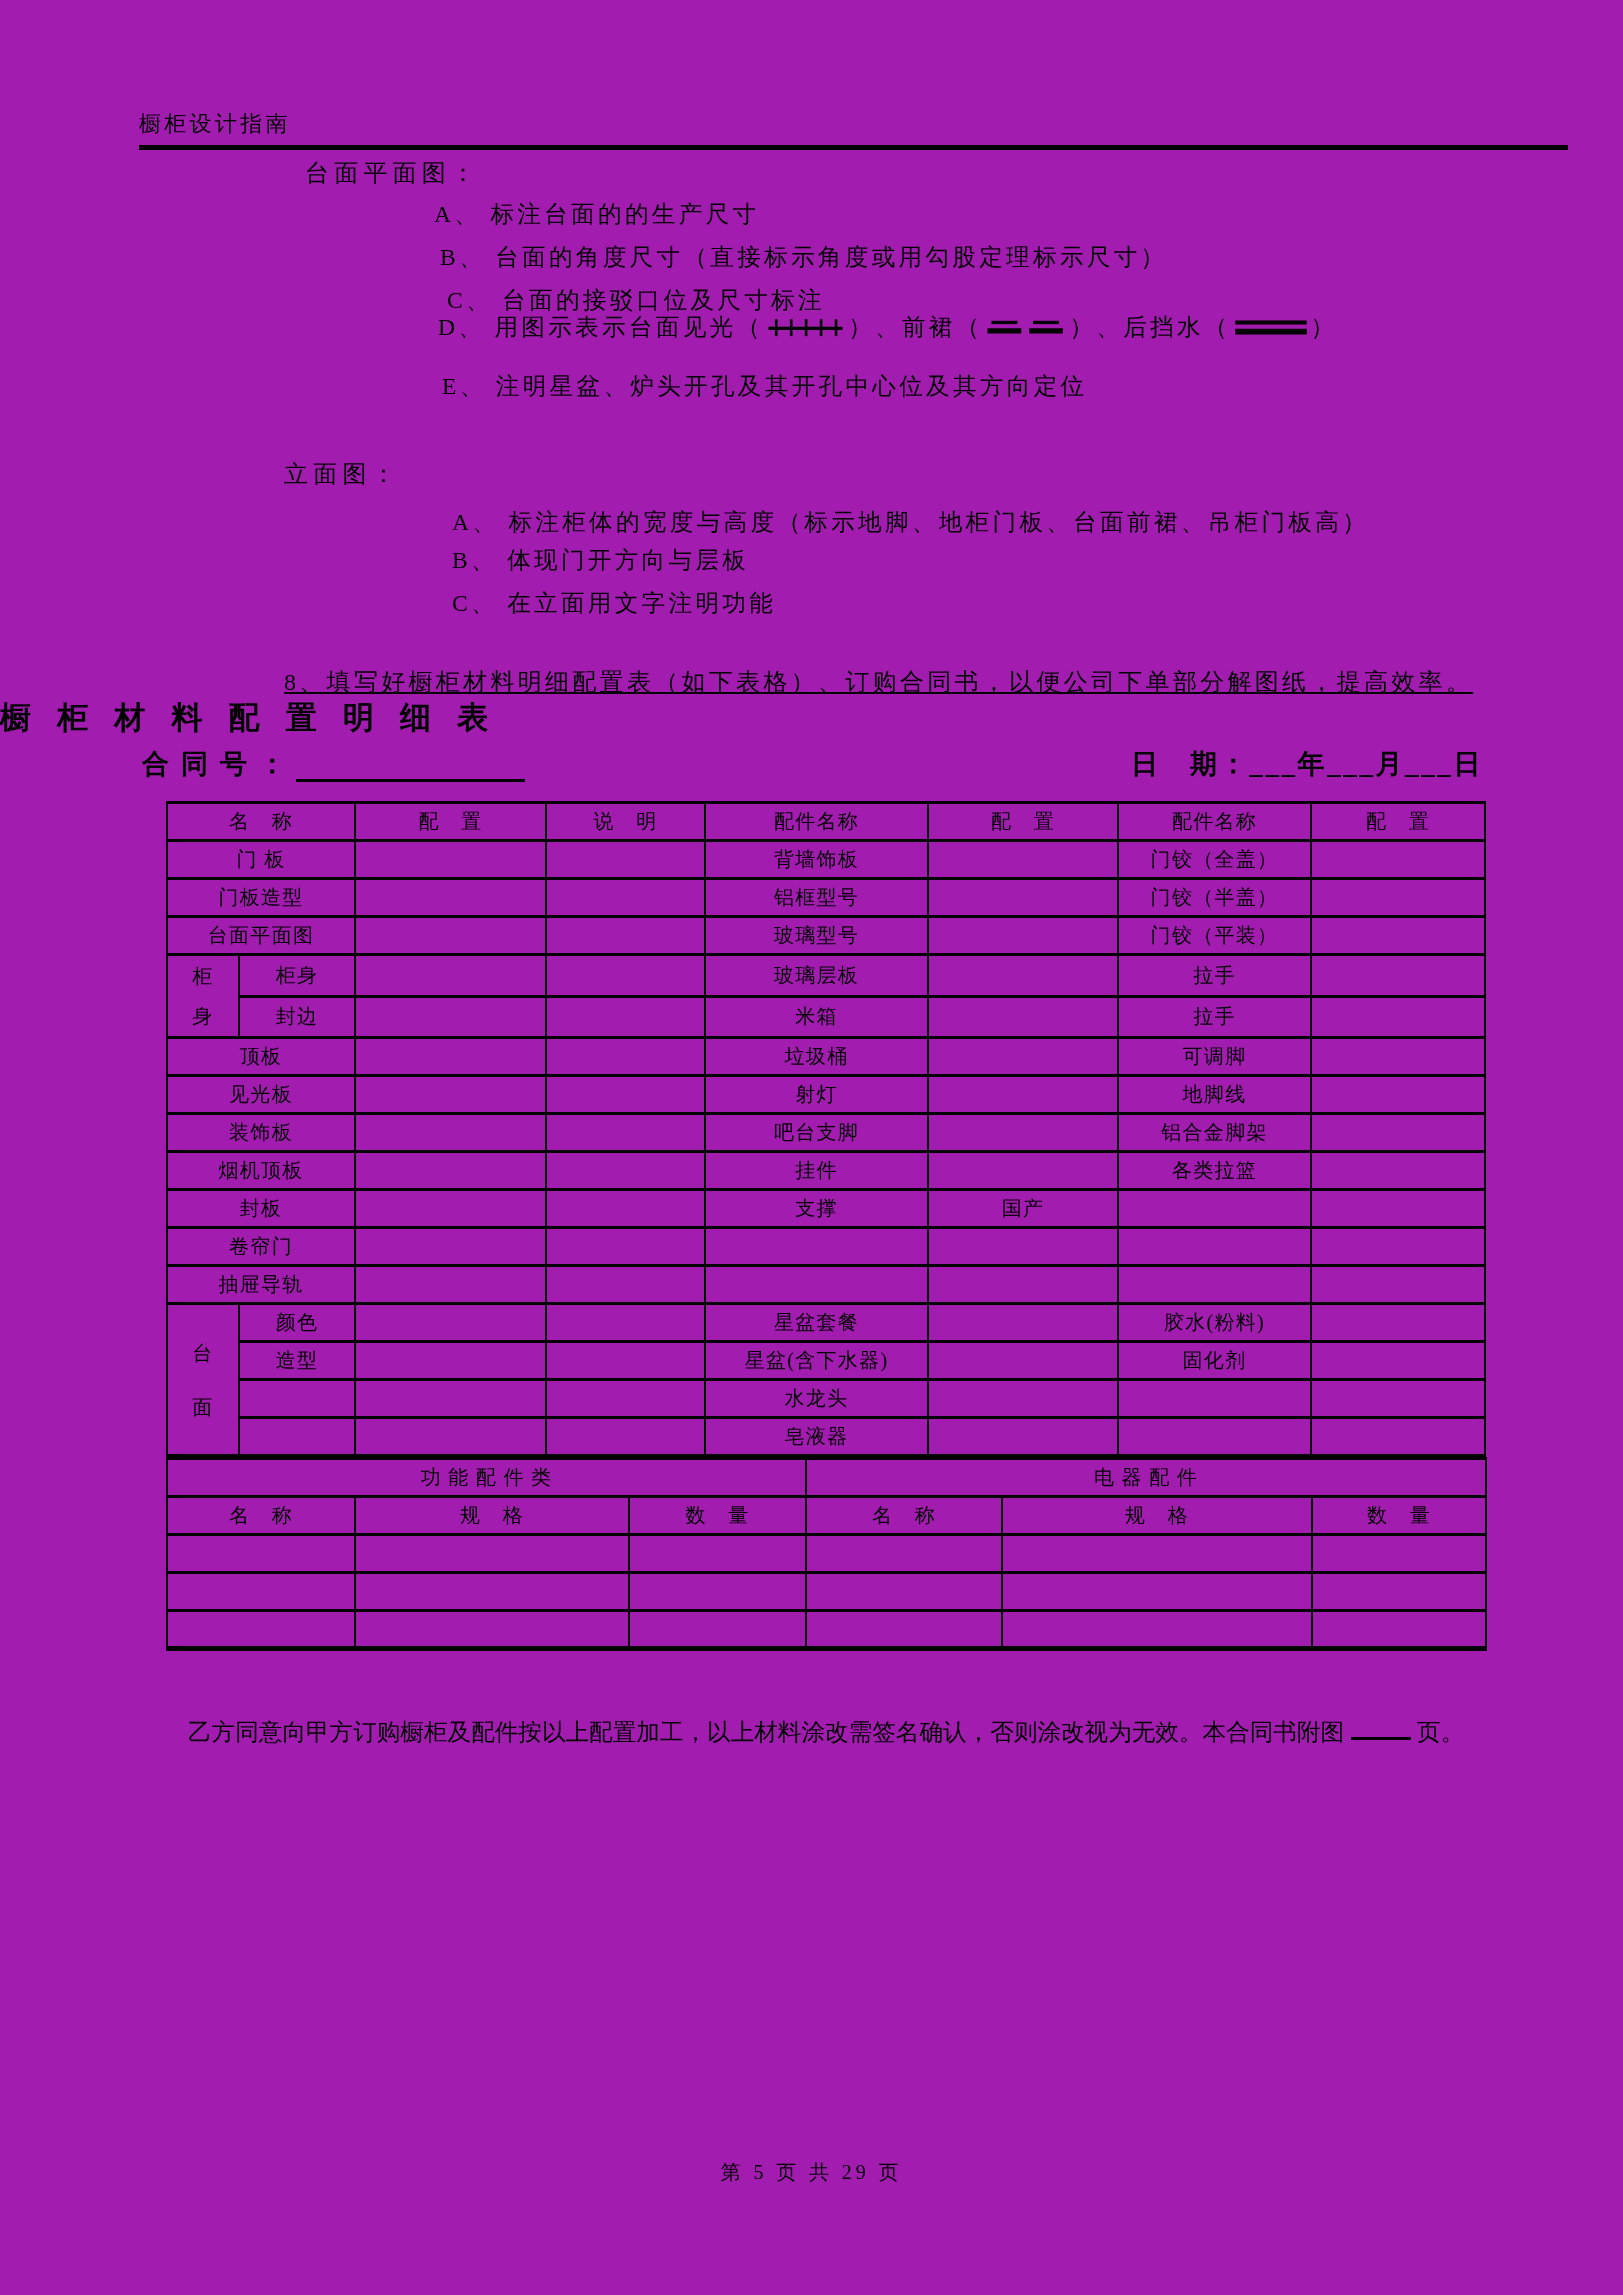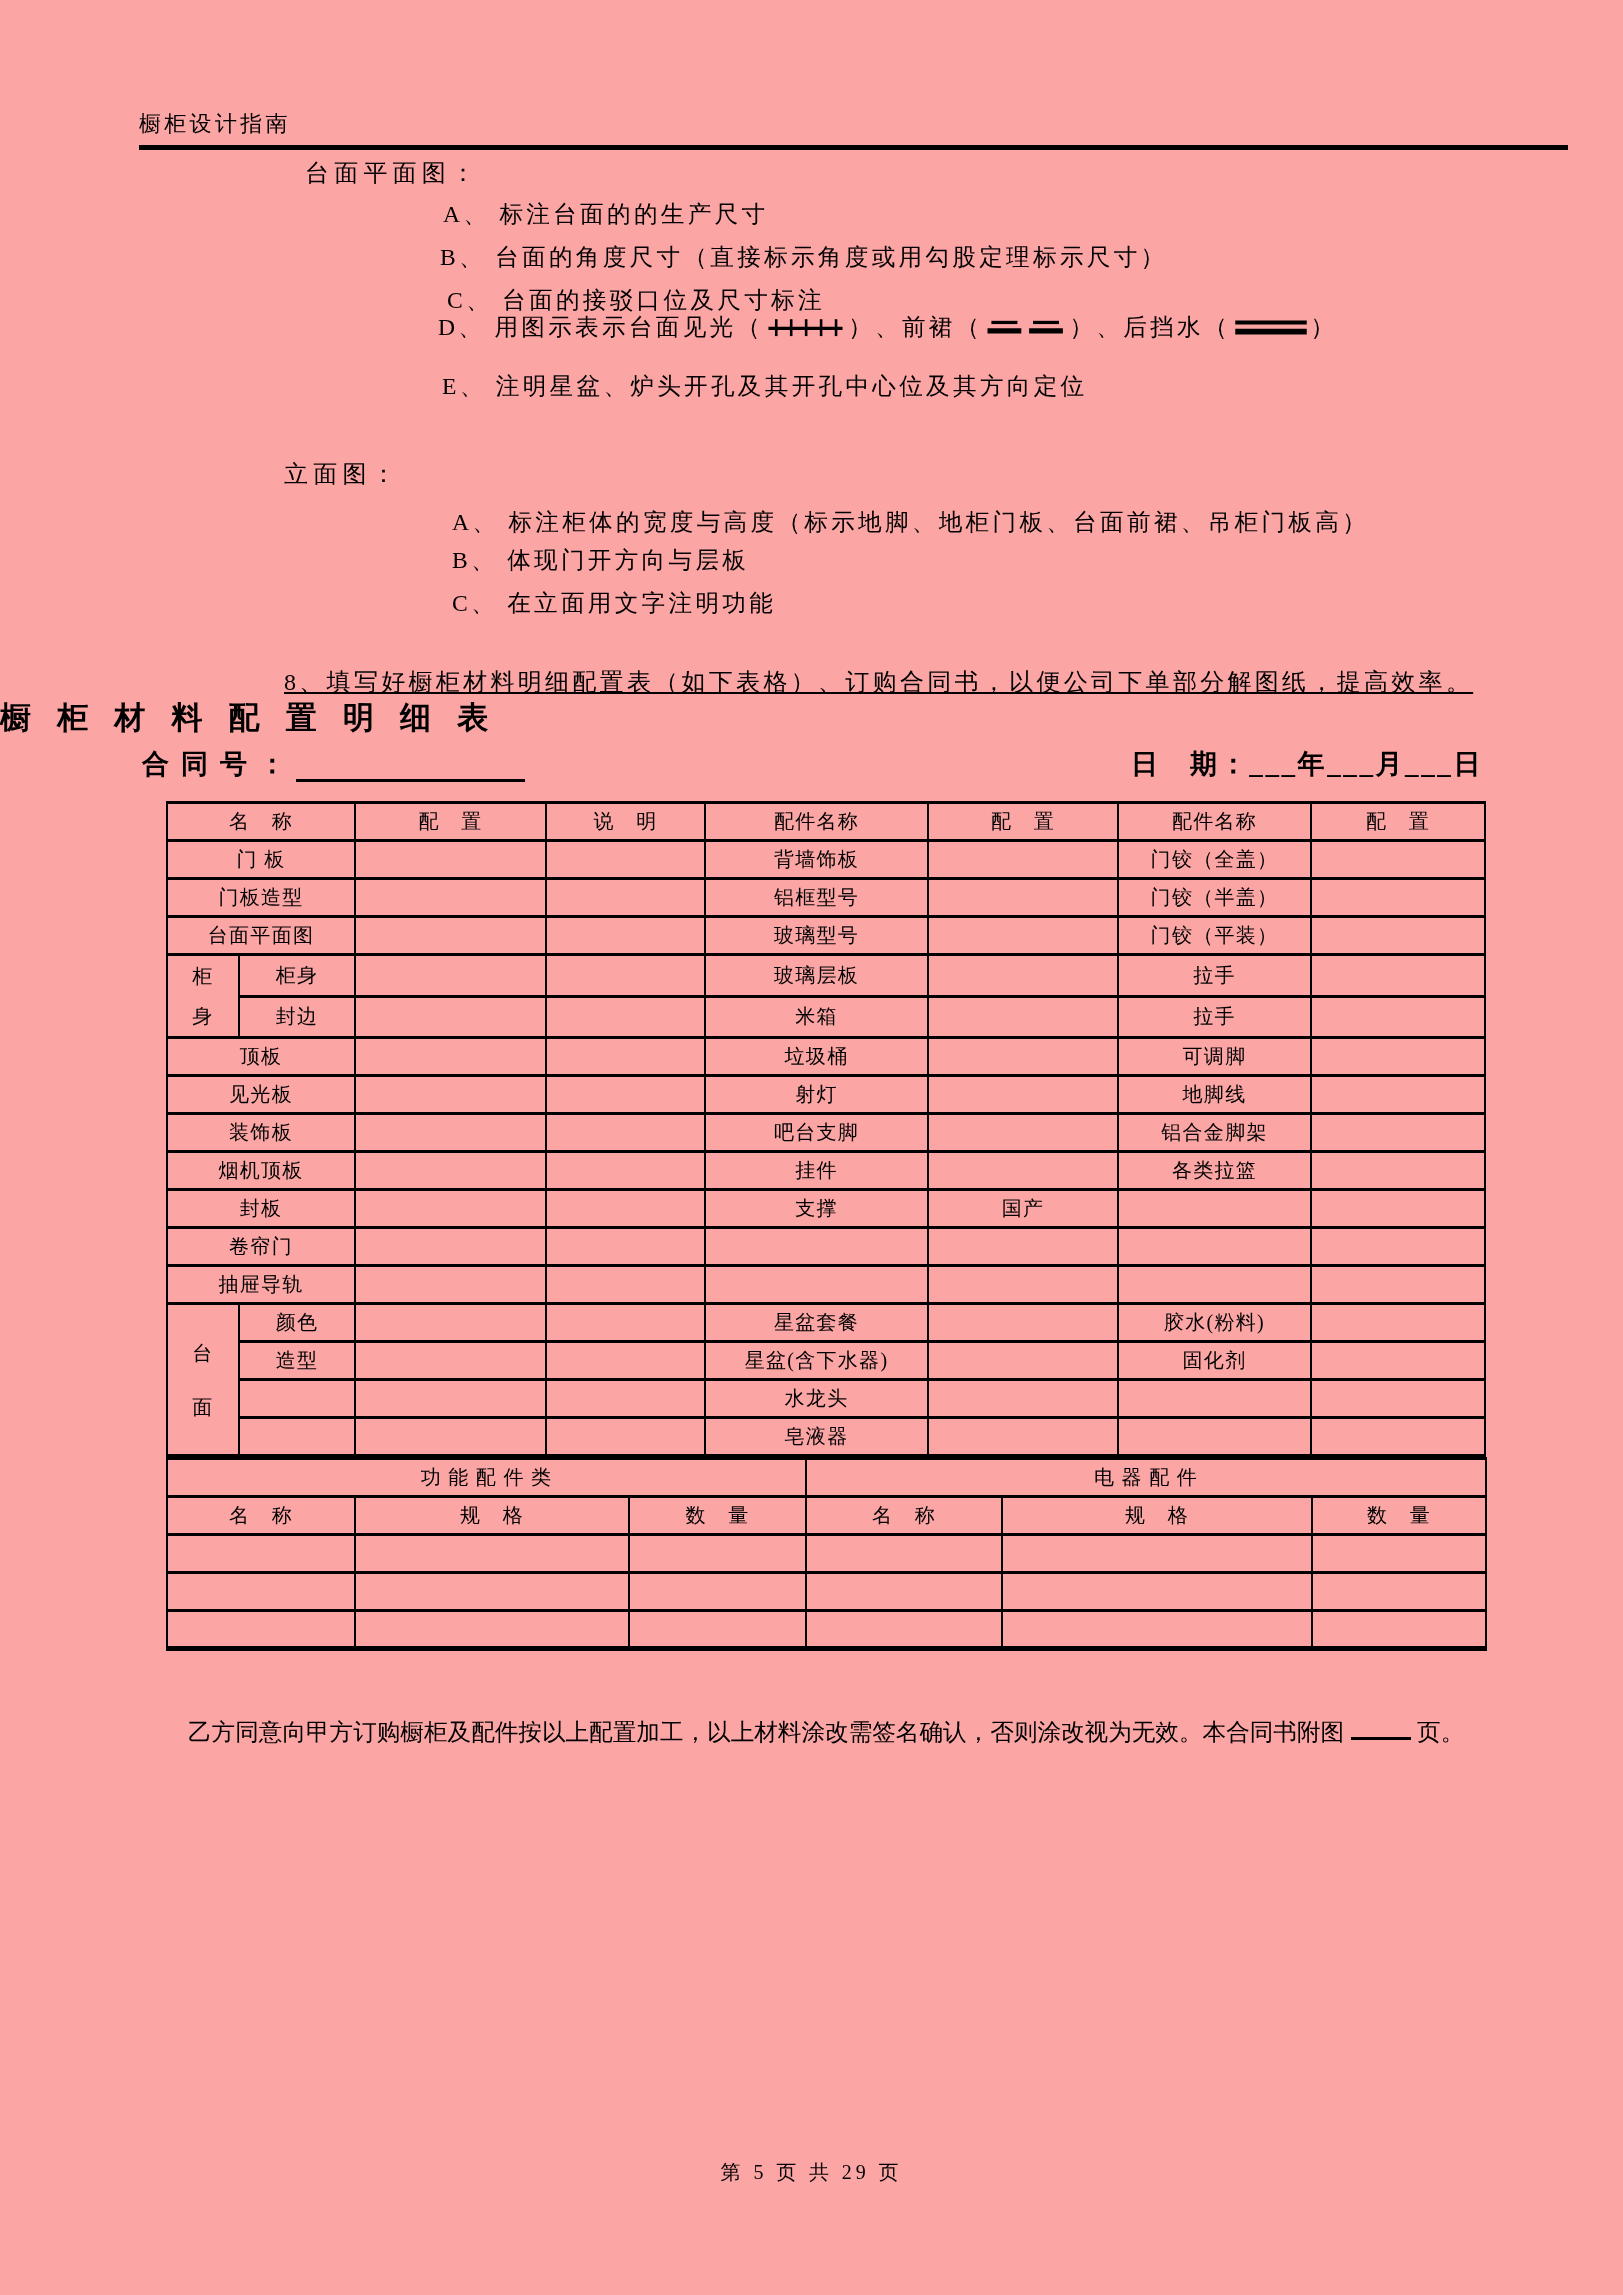--- a/index.html
+++ b/index.html
@@ -1,21 +1,21 @@
 <!DOCTYPE html>
 <html style="font-size:10.5px"><head>
 <meta charset="utf-8">
 <style>
   * { box-sizing: border-box; margin: 0; padding: 0; }
   body { background: #888; margin: 0; }
   .page {
     position: relative;
     width: 1623px;
     height: 2295px;
-    background: #fca5a5;
+    background: #a21caf;
     color: #000;
     font-family: "Liberation Serif", "DejaVu Serif", serif;
     overflow: hidden;
   }
   .doc-header {
     position: absolute; left: 139px; top: 109px;
     font-size: 22px; letter-spacing: 3.3px;
   }
   .header-rule {
     position: absolute; left: 139px; top: 145px;
@@ -84,21 +84,21 @@
 </head>
 <body>
 
 <div class="page">
 
   <div class="doc-header">橱柜设计指南</div>
   <div class="header-rule"></div>
 
   <div class="h-plan">台面平面图：</div>
 
-  <div class="list-item" style="left:434px; top:198px;margin-left:9px;">A、 标注台面的的生产尺寸</div>
+  <div class="list-item" style="left:434px; top:198px;">A、 标注台面的的生产尺寸</div>
   <div class="list-item" style="left:440px; top:241px;">B、 台面的角度尺寸（直接标示角度或用勾股定理标示尺寸）</div>
   <div class="list-item" style="left:447px; top:284px;">C、 台面的接驳口位及尺寸标注</div>
 
   <div class="list-item" style="left:438px; top:311px;">
     <span>D、 用图示表示台面见光（</span><span class="sym"><svg width="77" height="26" viewBox="0 0 118 40">
           <line x1="2" y1="22" x2="116" y2="22" stroke="#000" stroke-width="5"></line>
           <line x1="14" y1="8" x2="14" y2="34" stroke="#000" stroke-width="4"></line>
           <line x1="37" y1="8" x2="37" y2="34" stroke="#000" stroke-width="4"></line>
           <line x1="60" y1="8" x2="60" y2="34" stroke="#000" stroke-width="4"></line>
           <line x1="83" y1="8" x2="83" y2="34" stroke="#000" stroke-width="4"></line>

